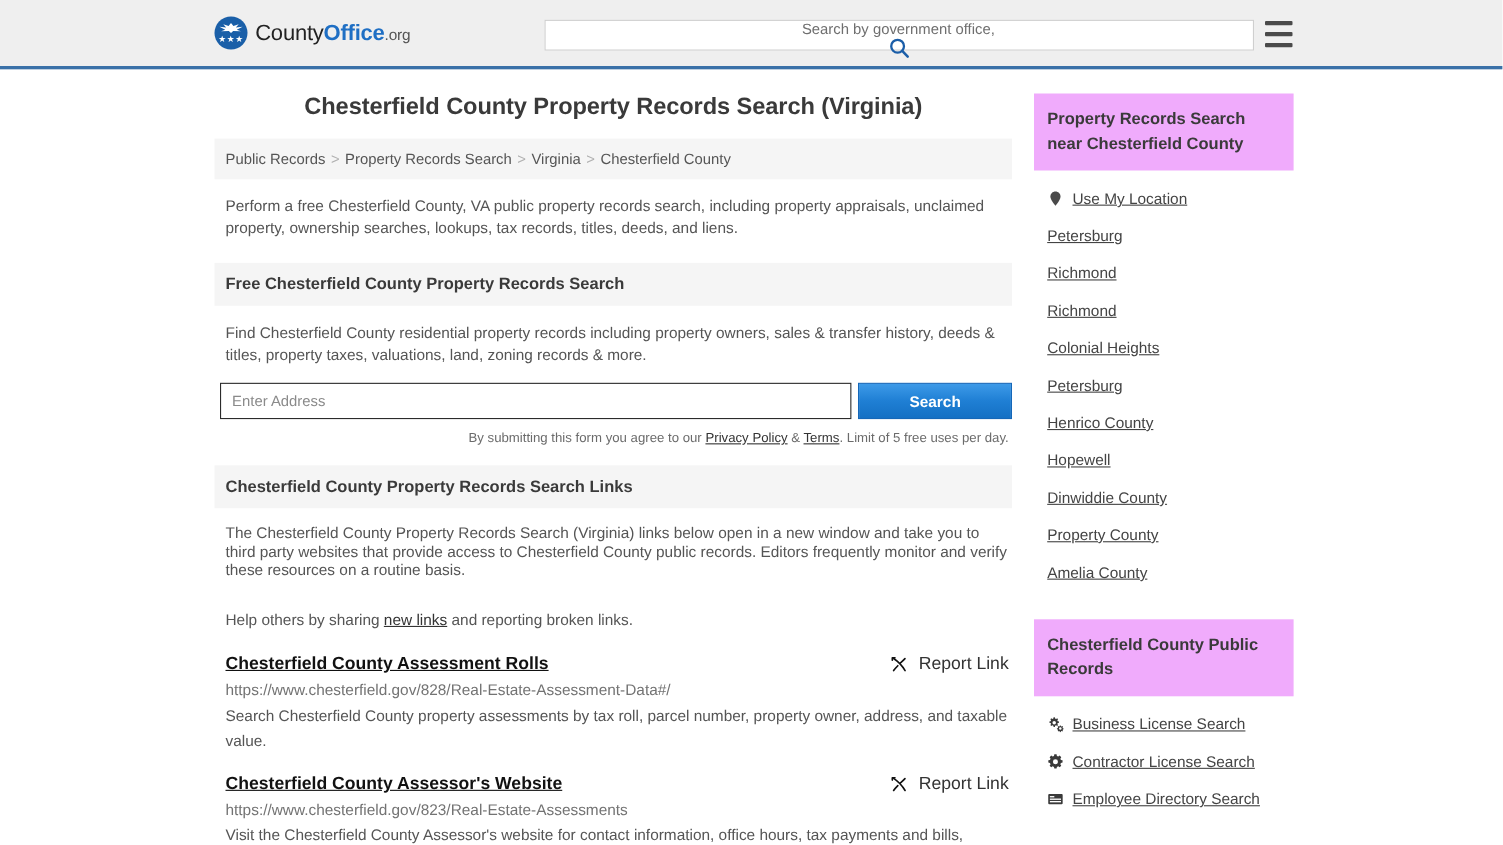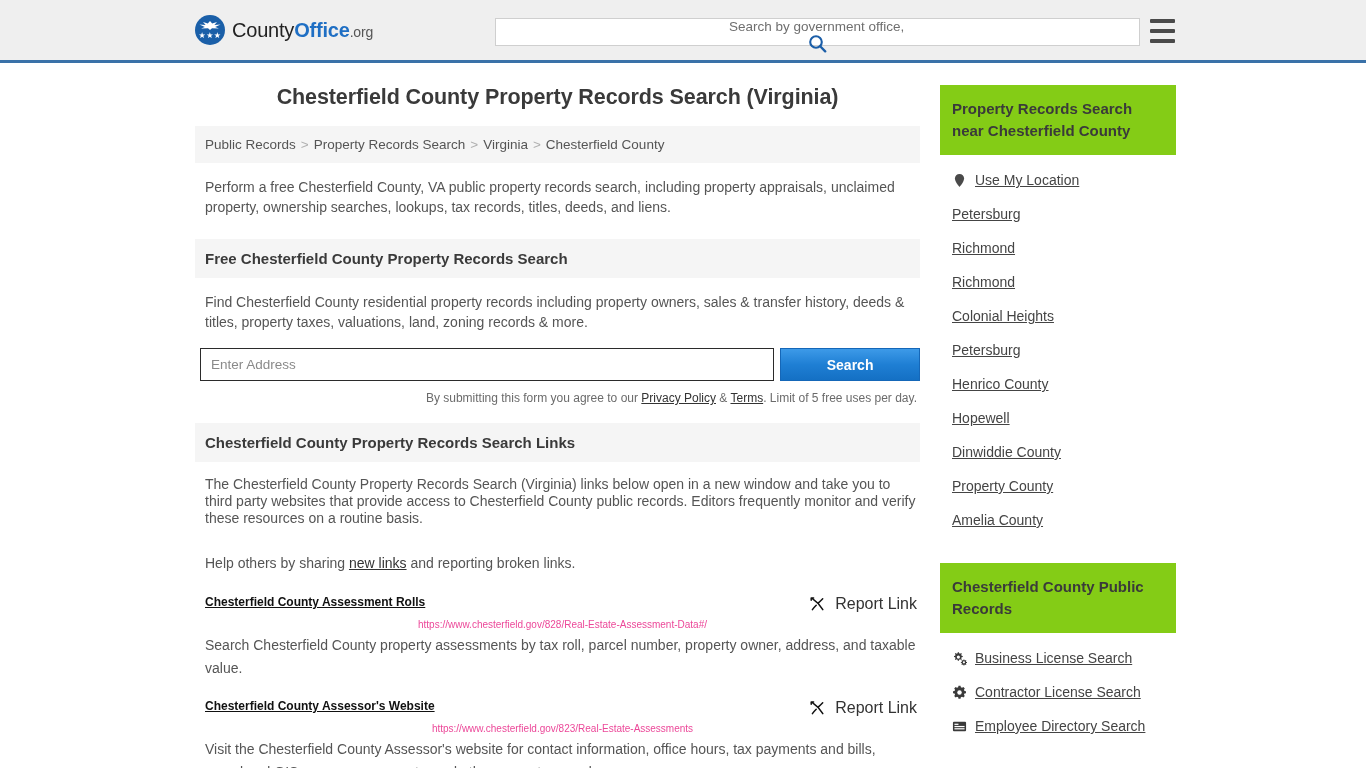--- a/index.html
+++ b/index.html
@@ -203,51 +203,50 @@
   .form-disclaimer a { color: #333; text-decoration: underline; }
 
   
   .link-entry { padding: 0 0 0 10px; margin-top: 22px; }
   .link-entry-head {
     display: flex;
     align-items: flex-start;
     justify-content: space-between;
   }
   .link-title {
-    font-size: 12px;
+    font-size: 16px;
     font-weight: bold;
     color: #111;
     text-decoration: underline;
     cursor: pointer;
   }
   .report-link {
     display: flex; align-items: center; gap: 9px;
     font-size: 16px; color: #333;
     cursor: pointer;
     white-space: nowrap;
     padding-right: 3px;
   }
   .link-url {
-    color: #ec4899;
-    font-size: 10px;
+    color: #737373;
+    font-size: 14px;
     margin-top: 6px;
     word-break: break-all;
-    text-align: center;
   }
   .link-desc {
     font-size: 14px;
     line-height: 23px;
     color: #555;
     margin-top: 4px;
     max-width: 712px;
   }
 
   
   .side-head {
-    background: #84cc16;
+    background: #f0abfc;
     padding: 13px 12px;
     font-size: 15px;
     font-weight: bold;
     color: #3a3a3a;
     line-height: 22px;
   }
   .side-list { padding: 8px 0 0 0; }
   .side-item {
     display: flex;
     align-items: center;

